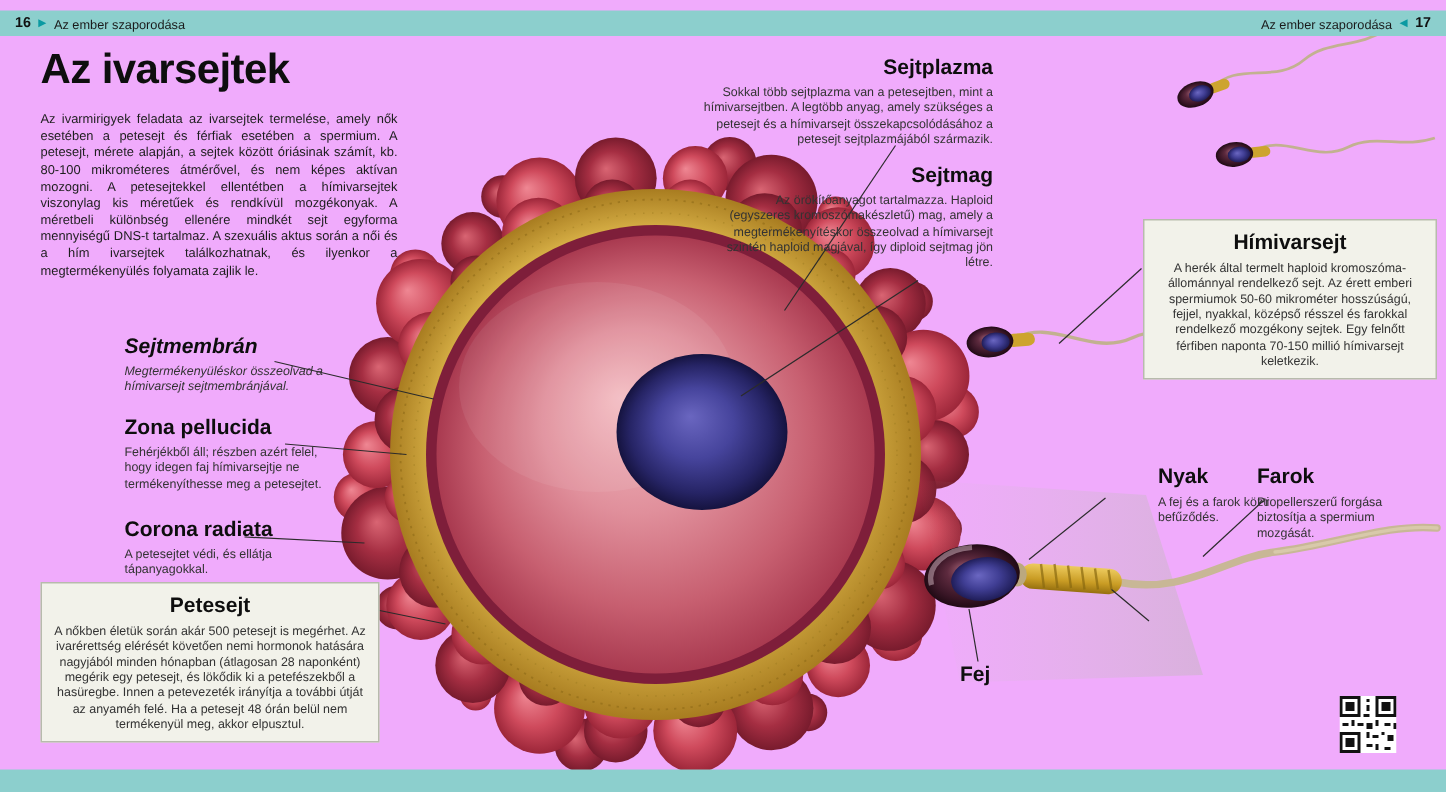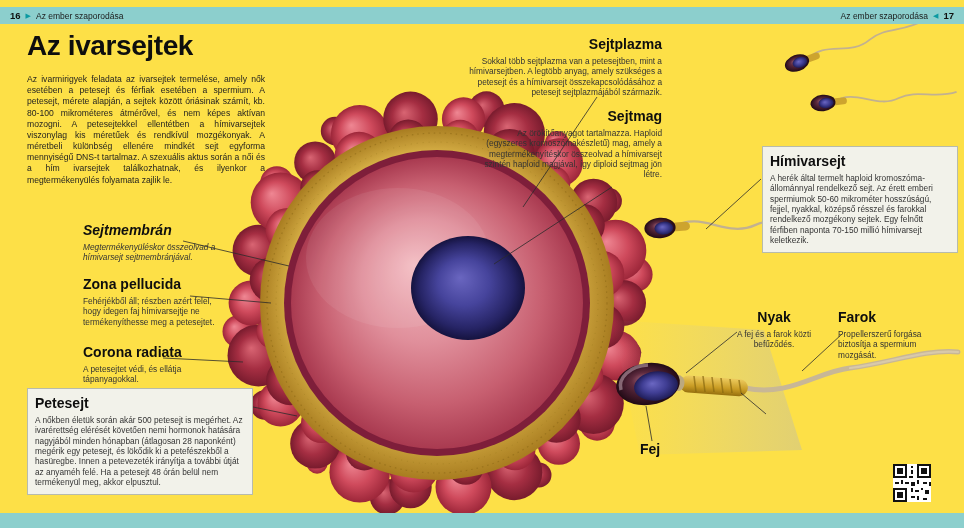--- a/index.html
+++ b/index.html
@@ -1,32 +1,32 @@
 <!DOCTYPE html>
 <html><head>
 <meta charset="utf-8">
 <style>
   html,body{margin:0;padding:0;background:#e8e8e8;}
-  .page{position:relative;width:964px;height:528px;background:#fde047;overflow:hidden;
+  .page{position:relative;width:964px;height:528px;background:#f0abfc;overflow:hidden;
         font-family:"Liberation Sans",sans-serif;color:#222;}
   .illu{position:absolute;left:0;top:0;z-index:1;}
   .hdr{position:absolute;top:7px;left:0;right:0;height:17px;background:#8ccfcd;z-index:4;
        display:flex;justify-content:space-between;align-items:center;padding:0 10px;box-sizing:border-box;}
   .hdr-side{display:flex;align-items:center;gap:5px;}
   .pnum{font-weight:bold;font-size:9.5px;color:#101010;}
   .tri{color:#0b9aa2;font-size:7px;line-height:1;}
   .htitle{font-size:8.5px;color:#1a1a1a;}
   h1.title{position:absolute;left:27px;top:30px;margin:0;font-size:28px;font-weight:bold;color:#0e0e0e;
            letter-spacing:-0.4px;z-index:3;}
   .intro{position:absolute;left:27px;top:74px;width:238px;margin:0;font-size:8.6px;line-height:1.3;
          color:#1e1e1e;z-index:3;text-align:justify;}
   .co{position:absolute;font-size:8.3px;line-height:1.26;color:#333;z-index:3;}
   .co-t{font-weight:bold;font-size:14px;color:#0e0e0e;margin-bottom:2px;}
   .co.right{text-align:right;}
-  .co.boxed{background:#f2f2ea;border:1px solid #b7bbac;padding:6px 7px;box-sizing:border-box;}
+  .co.boxed{background:#f2f2ea;border:1px solid #b7bbac;padding:6px 7px;box-sizing:border-box;text-align:center;}
   .footer{position:absolute;left:0;right:0;bottom:0;height:15px;background:#8ccfcd;z-index:5;}
   .qr{position:absolute;left:893px;top:464px;z-index:4;}
 </style>
 </head>
 <body>
 
 <div class="page">
 
   <svg class="illu" width="964" height="528" viewBox="0 0 964 528">
     <defs>
@@ -234,21 +234,21 @@
   <div class="co" style="left:83px;top:344px;width:140px;">
     <div class="co-t">Corona radiata</div>
     <div class="co-b">A petesejtet védi, és ellátja tápanyagokkal.</div>
   </div>
 
   <div class="co boxed" style="left:27px;top:388px;width:226px;">
     <div class="co-t">Petesejt</div>
     <div class="co-b">A nőkben életük során akár 500 petesejt is megérhet. Az ivarérettség elérését követően nemi hormonok hatására nagyjából minden hónapban (átlagosan 28 naponként) megérik egy petesejt, és lökődik ki a petefészekből a hasüregbe. Innen a petevezeték irányítja a további útját az anyaméh felé. Ha a petesejt 48 órán belül nem termékenyül meg, akkor elpusztul.</div>
   </div>
 
-  <div class="co" style="left:728px;top:309px;width:92px;text-align:center;">
+  <div class="co" style="left:772px;top:309px;width:92px;">
     <div class="co-t">Nyak</div>
     <div class="co-b">A fej és a farok közti befűződés.</div>
   </div>
 
   <div class="co" style="left:838px;top:309px;width:118px;">
     <div class="co-t">Farok</div>
     <div class="co-b">Propellerszerű forgása biztosítja a spermium mozgását.</div>
   </div>
 
 

